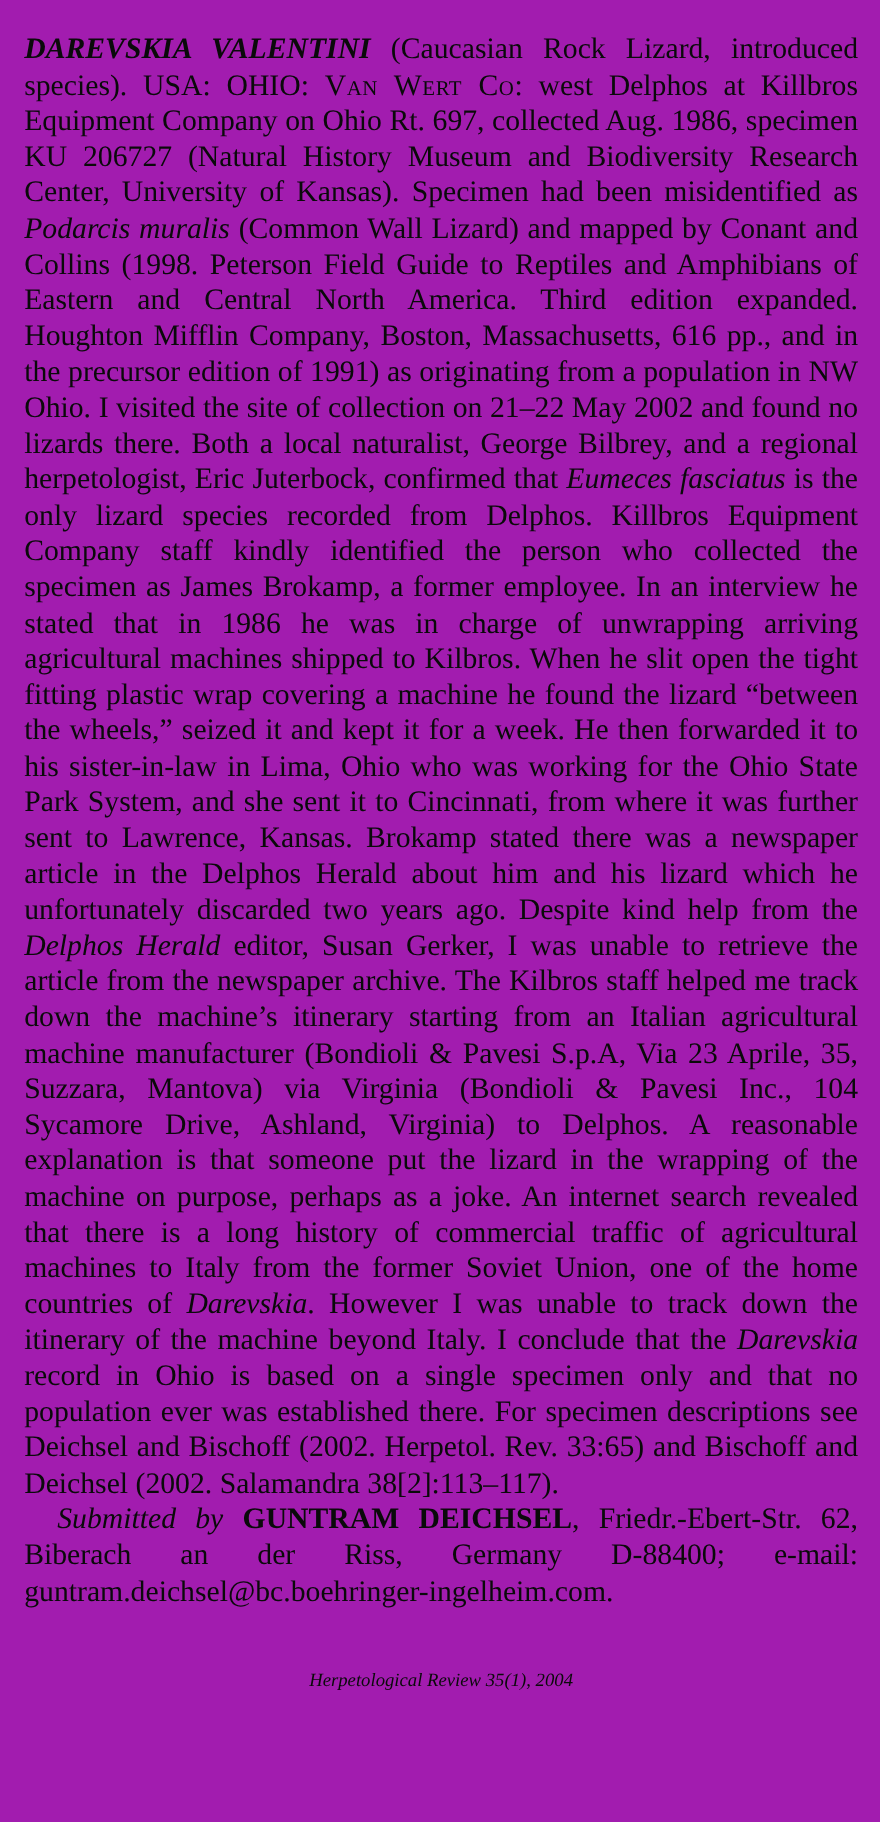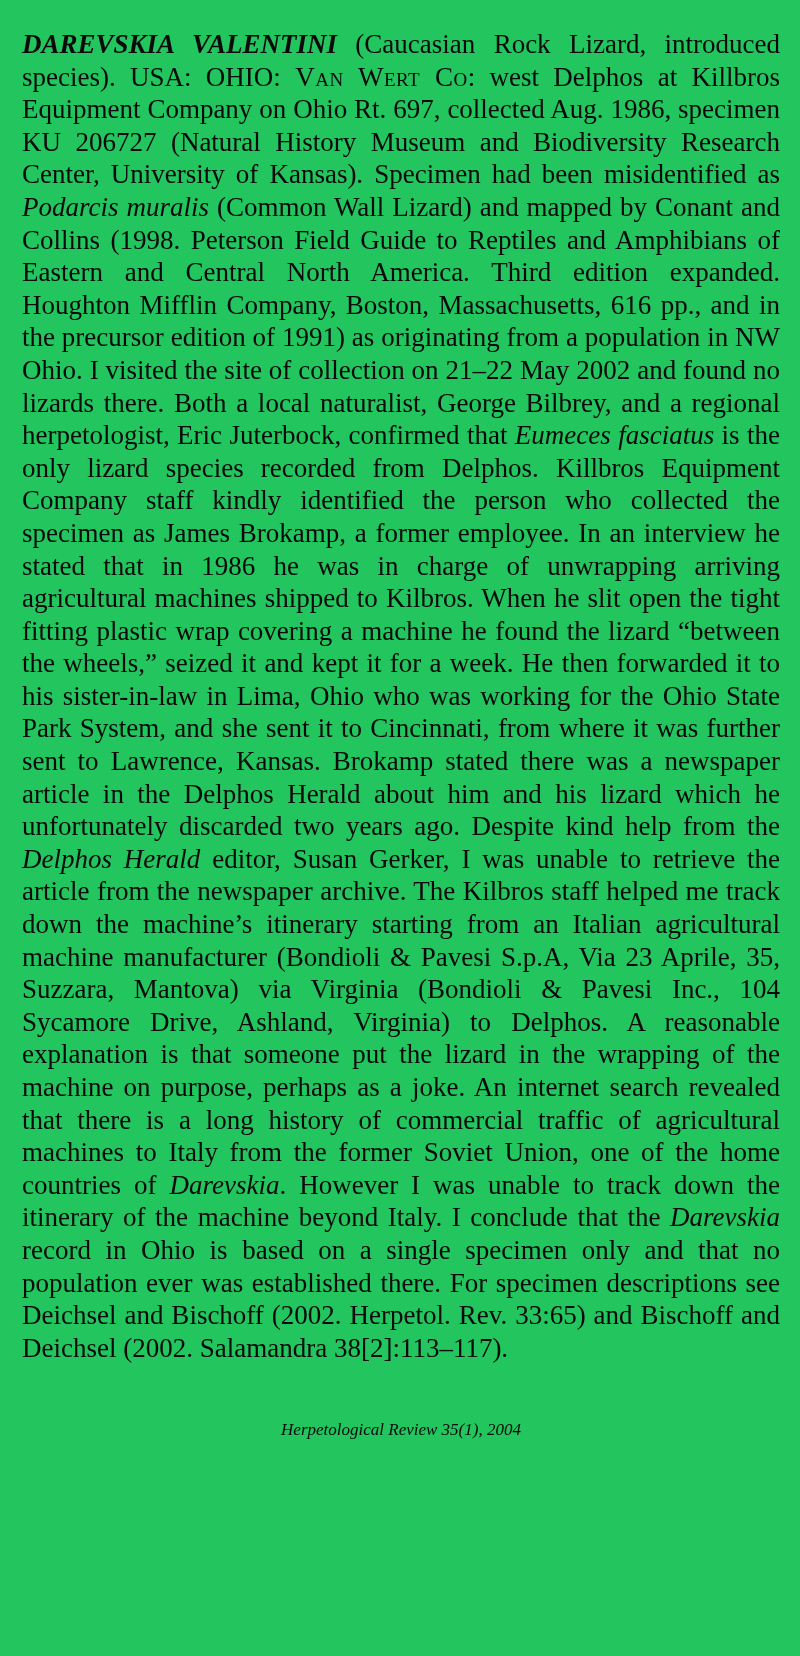--- a/index.html
+++ b/index.html
@@ -5,21 +5,21 @@
   html, body {
     margin: 0;
     padding: 0;
     background: #ffffff;
   }
   .page {
     position: relative;
     width: 800px;
     height: 1656px;
     box-sizing: border-box;
-    background: #22c55e;
+    background: #a21caf;
     padding: 28px 20px 0 22px;
     overflow: hidden;
     font-family: "Liberation Serif", "DejaVu Serif", serif;
     font-size: 27px;
     line-height: 32.6px;
     color: #0a0a0a;
   }
   .article {
     text-align: justify;
     text-justify: inter-word;
@@ -43,15 +43,16 @@
     font-size: 17px;
     color: #0a0a0a;
   }
 </style>
 </head>
 <body>
 
 <div class="page">
   <div class="article">
     <p class="para"><span class="seg-bi">DAREVSKIA VALENTINI</span><span class="seg-n"> (Caucasian Rock Lizard, introduced species). USA: OHIO: </span><span class="seg-sc">Van Wert Co</span><span class="seg-n">: west Delphos at Killbros Equipment Company on Ohio Rt. 697, collected Aug. 1986, specimen KU 206727 (Natural History Museum and Biodiversity Research Center, University of Kansas). Specimen had been misidentified as </span><span class="seg-i">Podarcis muralis</span><span class="seg-n"> (Common Wall Lizard) and mapped by Conant and Collins (1998. Peterson Field Guide to Reptiles and Amphibians of Eastern and Central North America. Third edition expanded. Houghton Mifflin Company, Boston, Massachusetts, 616 pp., and in the precursor edition of 1991) as originating from a population in NW Ohio. I visited the site of collection on 21–22 May 2002 and found no lizards there. Both a local naturalist, George Bilbrey, and a regional herpetologist, Eric Juterbock, confirmed that </span><span class="seg-i">Eumeces fasciatus</span><span class="seg-n"> is the only lizard species recorded from Delphos. Killbros Equipment Company staff kindly identified the person who collected the specimen as James Brokamp, a former employee. In an interview he stated that in 1986 he was in charge of unwrapping arriving agricultural machines shipped to Kilbros. When he slit open the tight fitting plastic wrap covering a machine he found the lizard “between the wheels,” seized it and kept it for a week. He then forwarded it to his sister-in-law in Lima, Ohio who was working for the Ohio State Park System, and she sent it to Cincinnati, from where it was further sent to Lawrence, Kansas. Brokamp stated there was a newspaper article in the Delphos Herald about him and his lizard which he unfortunately discarded two years ago. Despite kind help from the </span><span class="seg-i">Delphos Herald</span><span class="seg-n"> editor, Susan Gerker, I was unable to retrieve the article from the newspaper archive. The Kilbros staff helped me track down the machine’s itinerary starting from an Italian agricultural machine manufacturer (Bondioli &amp; Pavesi S.p.A, Via 23 Aprile, 35, Suzzara, Mantova) via Virginia (Bondioli &amp; Pavesi Inc., 104 Sycamore Drive, Ashland, Virginia) to Delphos. A reasonable explanation is that someone put the lizard in the wrapping of the machine on purpose, perhaps as a joke. An internet search revealed that there is a long history of commercial traffic of agricultural machines to Italy from the former Soviet Union, one of the home countries of </span><span class="seg-i">Darevskia</span><span class="seg-n">. However I was unable to track down the itinerary of the machine beyond Italy. I conclude that the </span><span class="seg-i">Darevskia</span><span class="seg-n"> record in Ohio is based on a single specimen only and that no population ever was established there. For specimen descriptions see Deichsel and Bischoff (2002. Herpetol. Rev. 33:65) and Bischoff and Deichsel (2002. Salamandra 38[2]:113–117).</span></p>
+    <p class="para indent"><span class="seg-i">Submitted by </span><span class="seg-b">GUNTRAM DEICHSEL</span><span class="seg-n">, Friedr.-Ebert-Str. 62, Biberach an der Riss, Germany D-88400; e-mail: guntram.deichsel@bc.boehringer-ingelheim.com.</span></p>
   </div>
   <div class="journal-footer">Herpetological Review 35(1), 2004</div>
 </div>
 
 </body></html>

